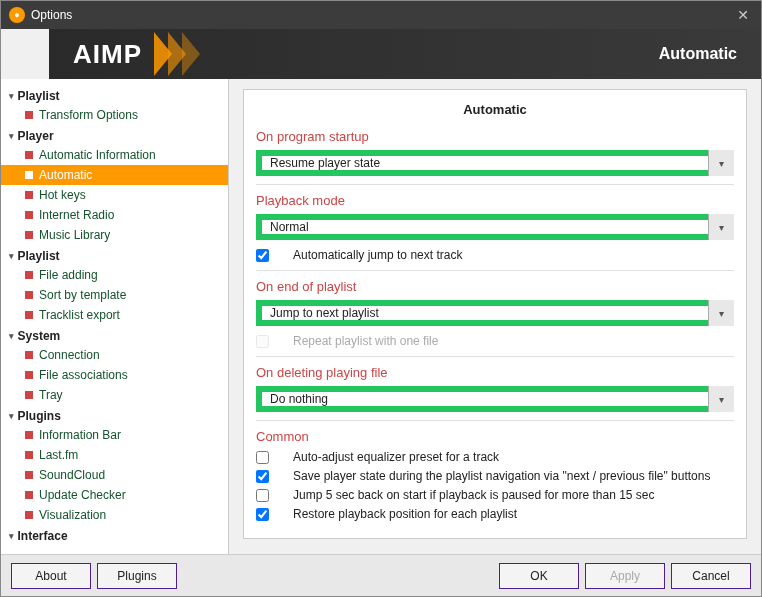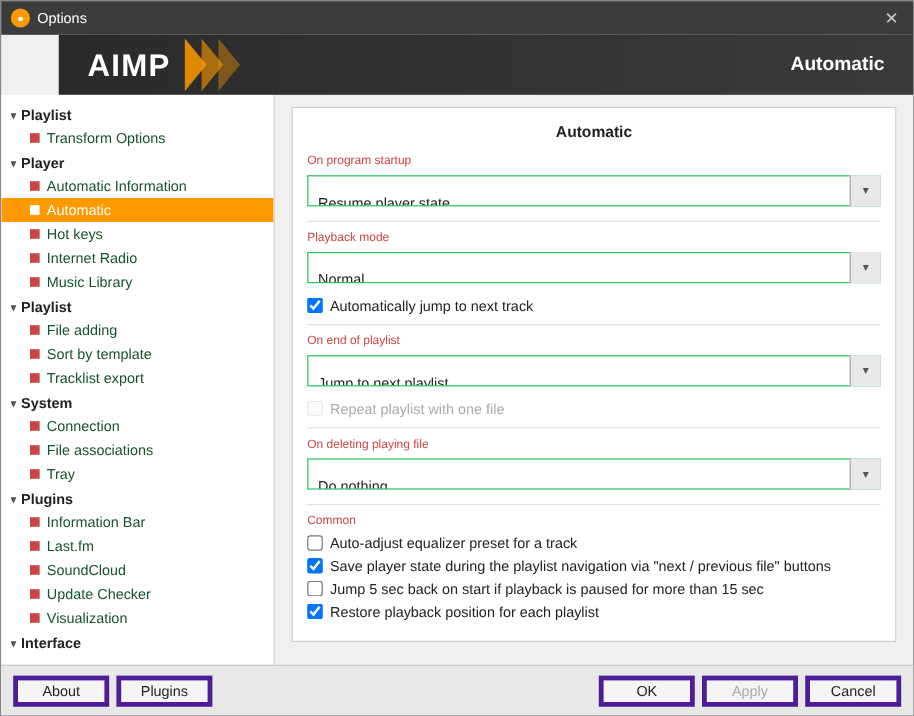--- a/index.html
+++ b/index.html
@@ -164,34 +164,34 @@
     }
     .panel-title {
       text-align: center;
       font-weight: bold;
       font-size: 13px;
       margin-bottom: 12px;
       color: #222;
     }
     .section-label {
       color: #c44;
-      font-size: 10px;
+      font-size: 13px;
       margin-bottom: 6px;
       margin-top: 6px;
     }
     .select-wrapper {
       position: relative;
       margin-bottom: 8px;
     }
     .select-box {
       width: 100%;
       height: 26px;
-      border: 1px solid #22c55e;
+      border: 6px solid #22c55e;
       background: #fff;
-      padding: 15px 28px 0 8px;
+      padding: 0 28px 0 8px;
       font-size: 12px;
       appearance: none;
       cursor: pointer;
       color: #222;
     }
     .select-arrow {
       position: absolute;
       right: 0;
       top: 0;
       width: 26px;
@@ -200,22 +200,22 @@
       border-left: 1px solid #aaa;
       display: flex;
       align-items: center;
       justify-content: center;
       pointer-events: none;
       font-size: 10px;
       color: #555;
     }
     .checkbox-row {
       display: flex;
-      align-items: flex-start;
-      gap: 6px;
+      align-items: flex-end;
+      gap: 24px;
       margin-bottom: 5px;
       font-size: 12px;
       color: #222;
     }
     .checkbox-row input[type=checkbox] {
       width: 13px;
       height: 13px;
       flex-shrink: 0;
     }
     .checkbox-row.disabled {
@@ -245,21 +245,21 @@
       align-items: center;
     }
     .footer-right {
       display: flex;
       gap: 6px;
       align-items: flex-end;
     }
     .footer-btn {
       height: 26px;
       min-width: 80px;
-      border: 4px solid #4c1d95;
+      border: 1px solid #4c1d95;
       background: #f4f4f4;
       cursor: pointer;
       font-size: 12px;
       padding: 0 15px;
       color: #222;
     }
     .footer-btn.disabled {
       color: #aaa;
       background: #f4f4f4;
       cursor: default;

